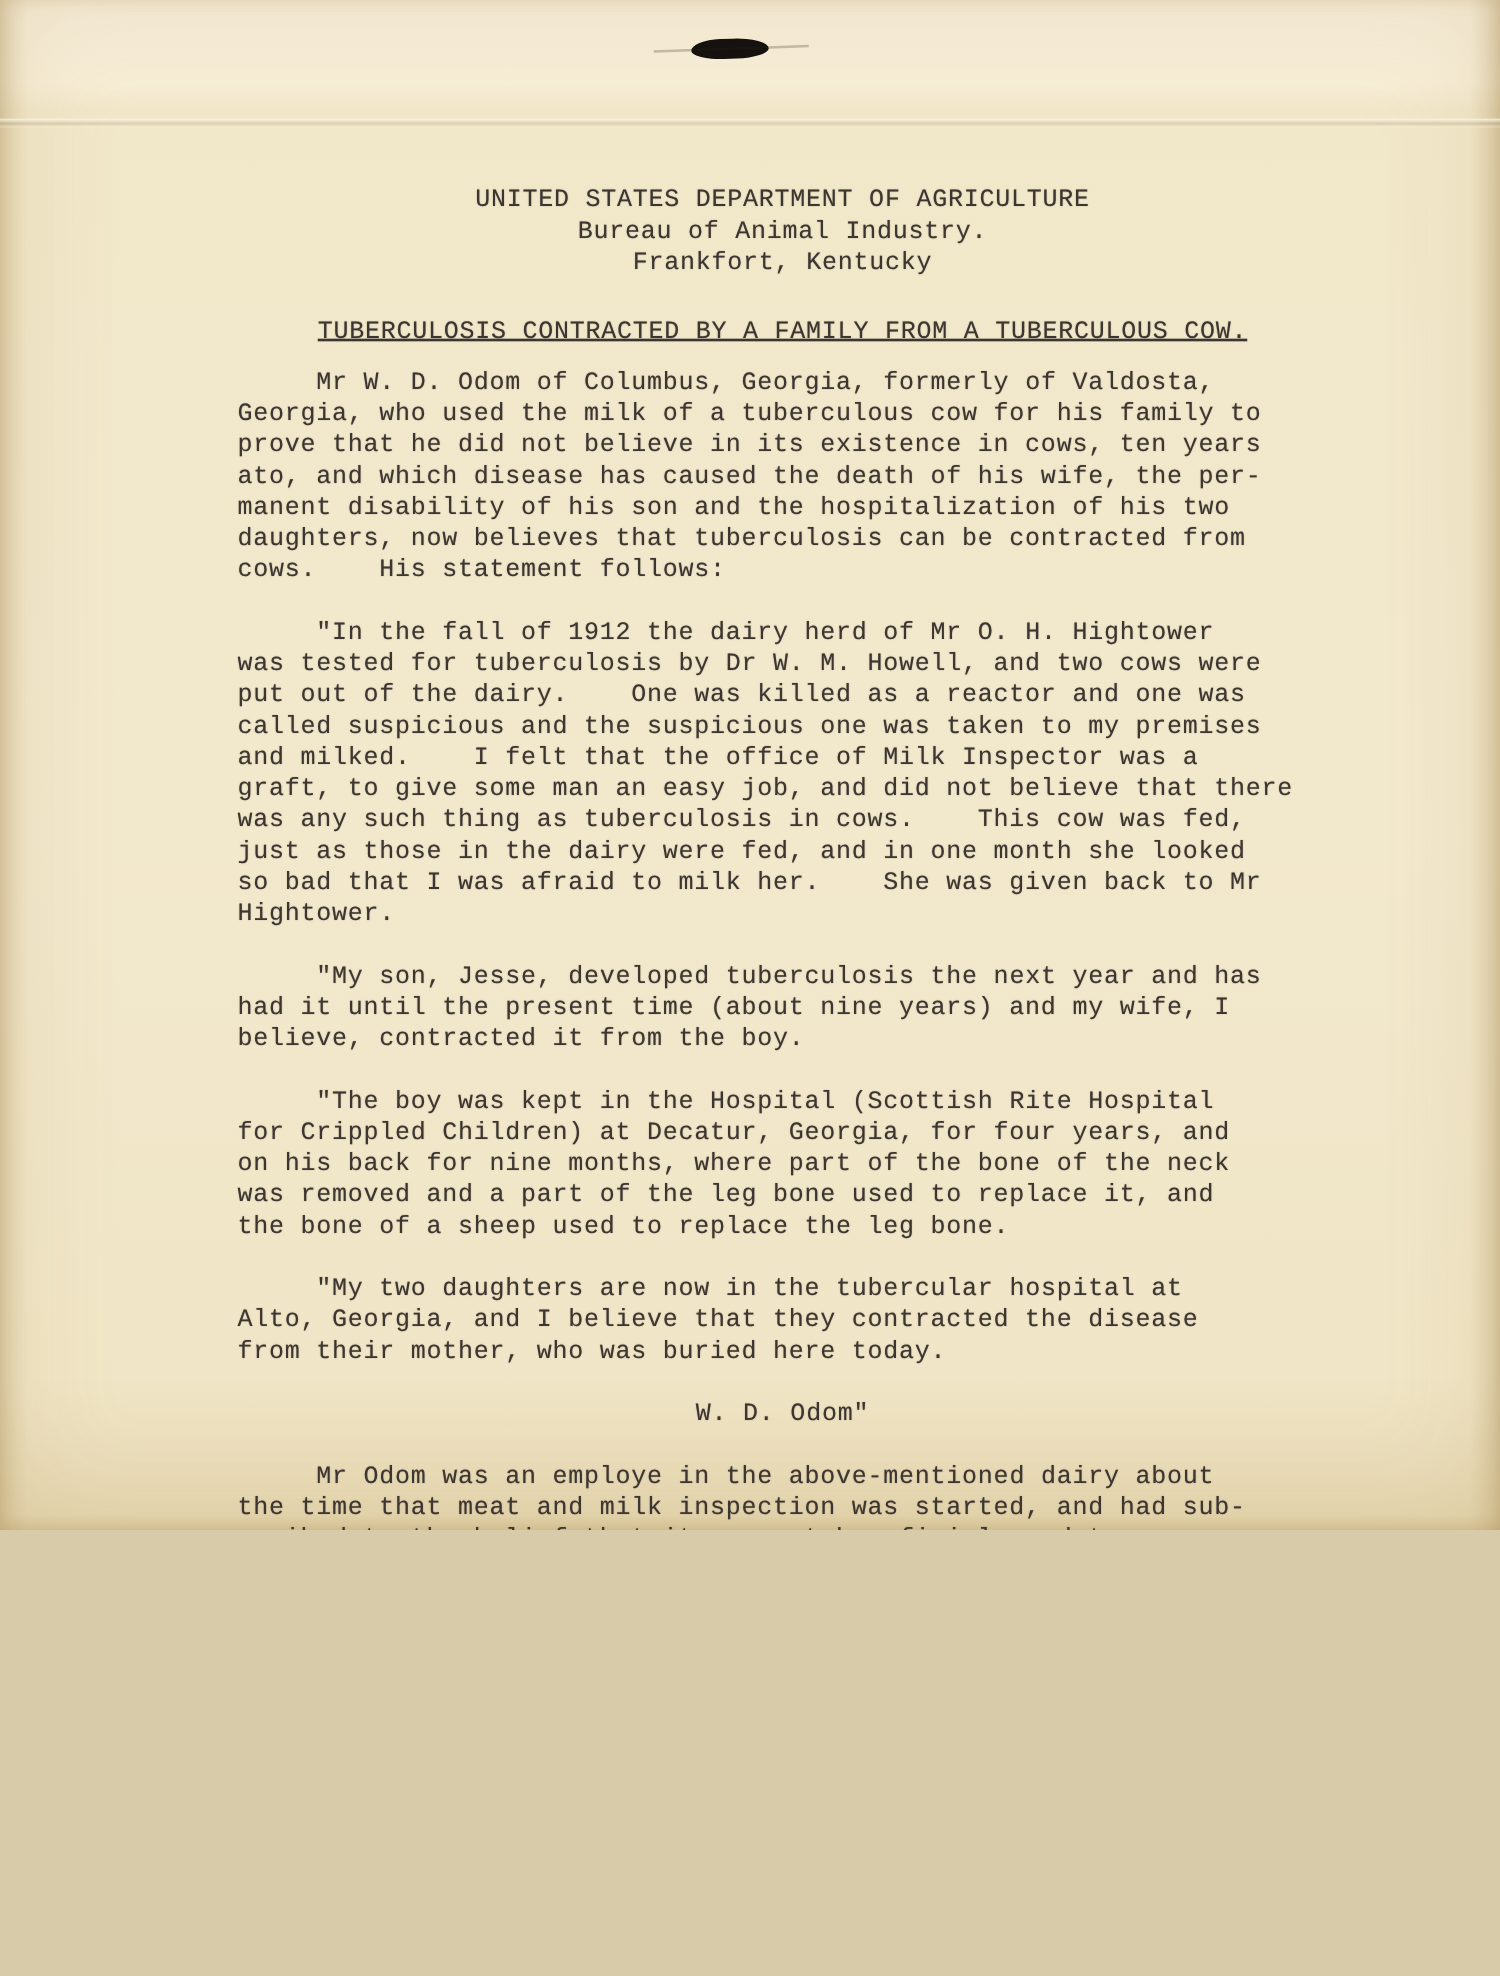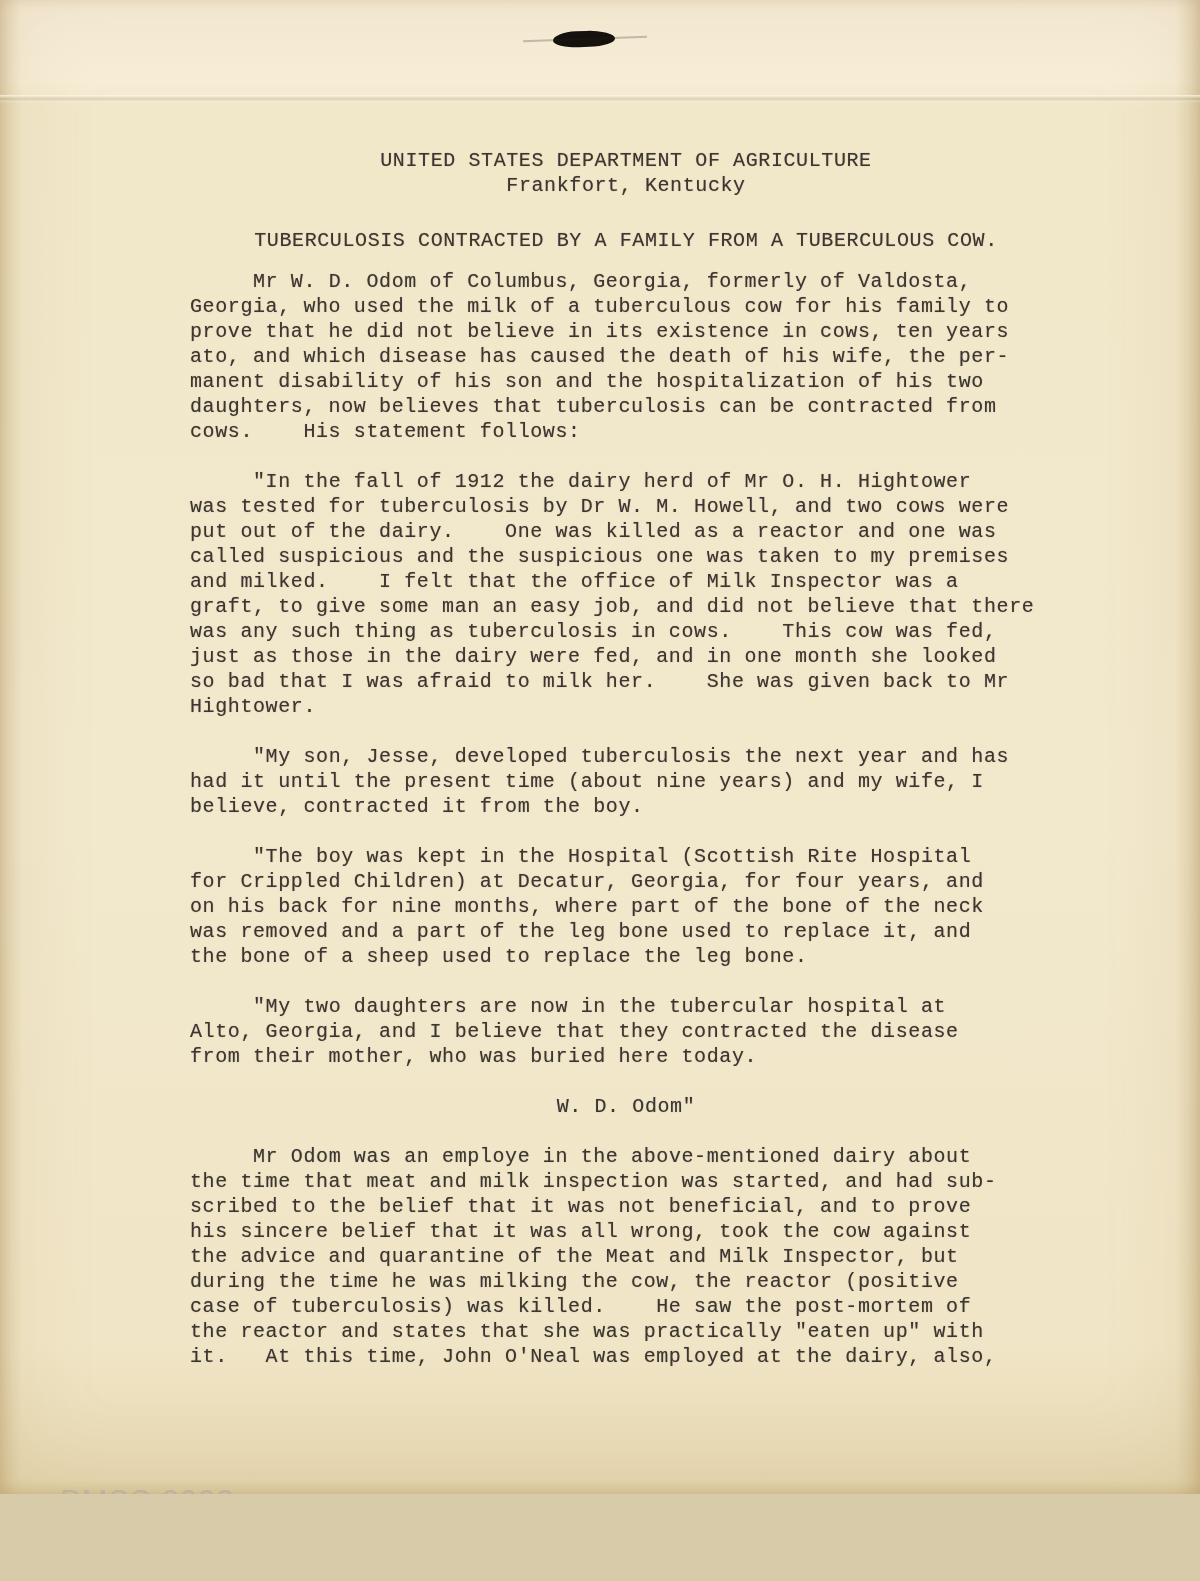--- a/index.html
+++ b/index.html
@@ -1,19 +1,19 @@
 <!DOCTYPE html>
 <html><head>
 <meta charset="utf-8">
 <style>
   html,body{margin:0;padding:0;background:#d8cbaa;}
   .paper{
     position:relative;
     width:1200px;
-    height:1494px;
+    height:1224px;
     overflow:hidden;
     background:
       linear-gradient(90deg, rgba(185,160,110,0.32) 0%, rgba(185,160,110,0) 1.8%, rgba(185,160,110,0) 98%, rgba(185,160,110,0.38) 100%),
       linear-gradient(180deg, #f8efdb 0%, #f7eed7 5.5%, #f1e7c9 7.2%, #f2e8cc 55%, #f0e5c6 90%, #e6d8b2 99%, #ddcda2 100%);
     box-shadow: inset 0 0 90px rgba(180,150,90,0.22), inset 0 0 12px rgba(150,120,70,0.22);
     font-family:"Liberation Mono","DejaVu Sans Mono",monospace;
   }
   .crease{
     position:absolute;left:0;top:95px;width:100%;height:7px;
     background:linear-gradient(180deg, rgba(255,252,242,0.75), rgba(160,138,96,0.26) 55%, rgba(255,250,236,0.35));
@@ -29,21 +29,21 @@
     background:rgba(45,35,22,0.25);
   }
   .content{
     position:absolute;left:190px;top:148px;width:872px;
     color:#3d3630;
     font-size:20px;line-height:25px;letter-spacing:0.6px;
     text-shadow:0 0 1px rgba(61,54,48,0.45);
   }
   .center{text-align:center;}
   .letterhead{margin-bottom:30px;}
-  .doc-title{}
+  .doc-title{text-decoration:underline;}
   .para{white-space:pre-wrap;margin:16px 0 25px 0;}
   .signature{text-align:center;margin:0 0 25px 0;white-space:pre-wrap;}
   .watermark{
     position:absolute;left:60px;top:1484px;
     font-family:"Liberation Sans","DejaVu Sans",sans-serif;
     font-size:31px;letter-spacing:1px;
     color:#b7b1a2;opacity:0.85;
     text-shadow:none;
     text-decoration:underline;
   }
@@ -53,20 +53,21 @@
 
 <div class="paper">
 
   <div class="staple"></div>
   <div class="crease"></div>
 
   <div class="content">
 
     <div class="letterhead center">
       <div>UNITED STATES DEPARTMENT OF AGRICULTURE</div>
+      <div>Bureau of Animal Industry.</div>
       <div>Frankfort, Kentucky</div>
     </div>
 
     <div class="doc-title center">
       <div>TUBERCULOSIS CONTRACTED BY A FAMILY FROM A TUBERCULOUS COW.</div>
     </div>
 
     <div class="para">     Mr W. D. Odom of Columbus, Georgia, formerly of Valdosta,
 Georgia, who used the milk of a tuberculous cow for his family to
 prove that he did not believe in its existence in cows, ten years

